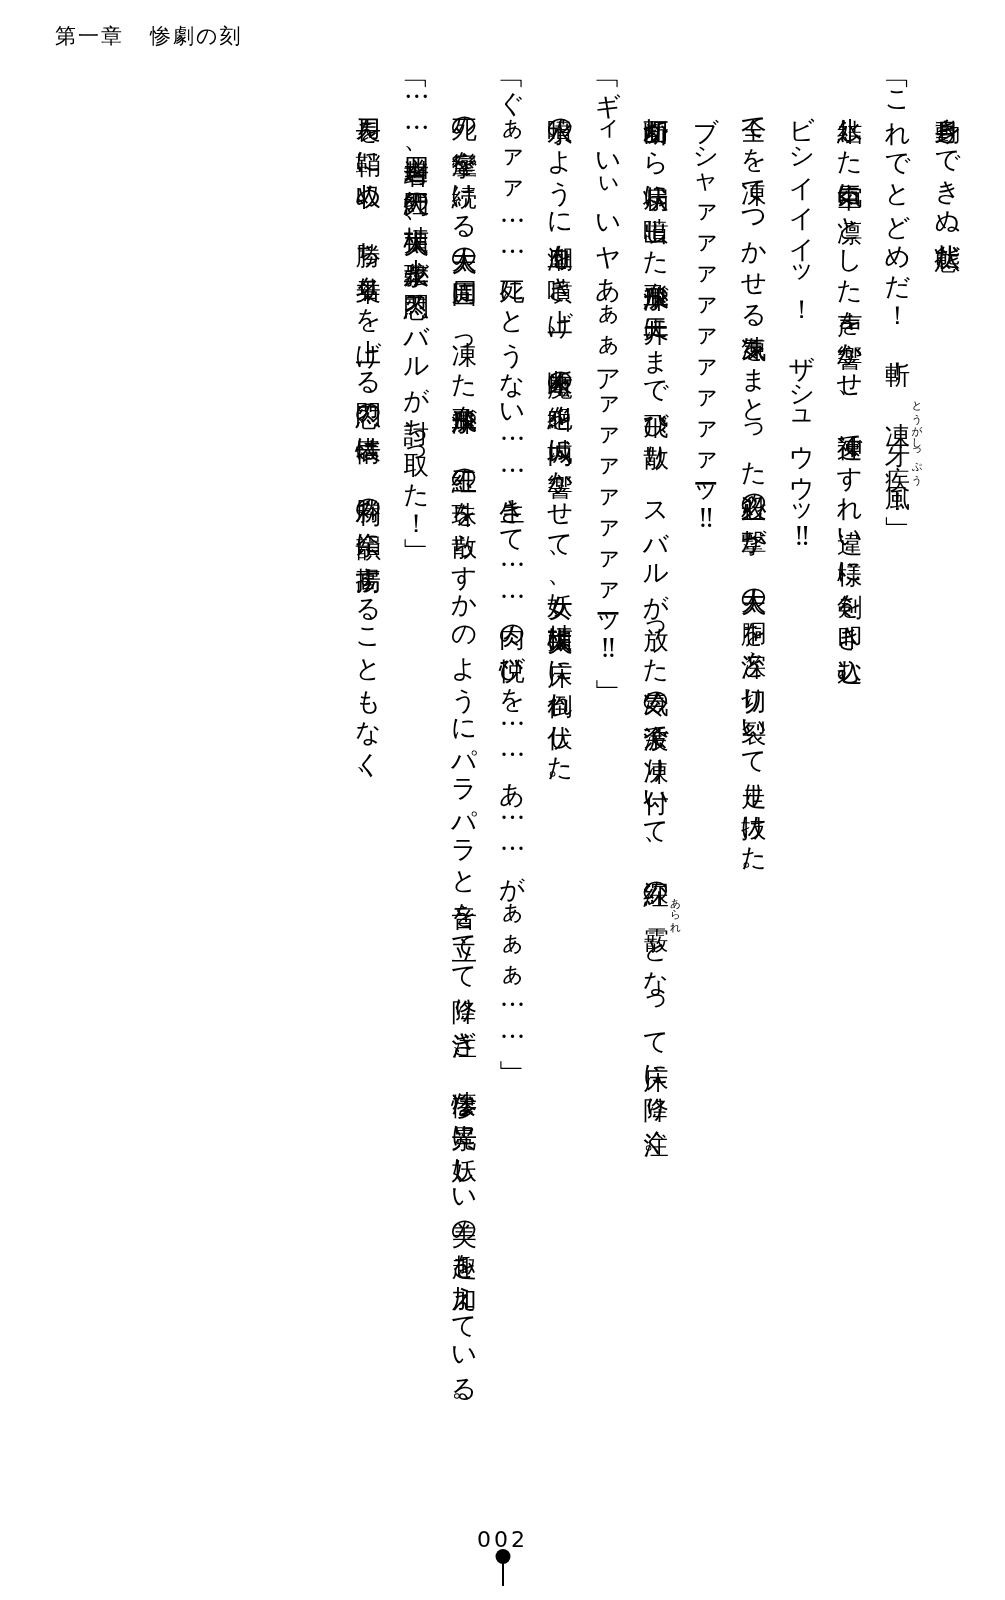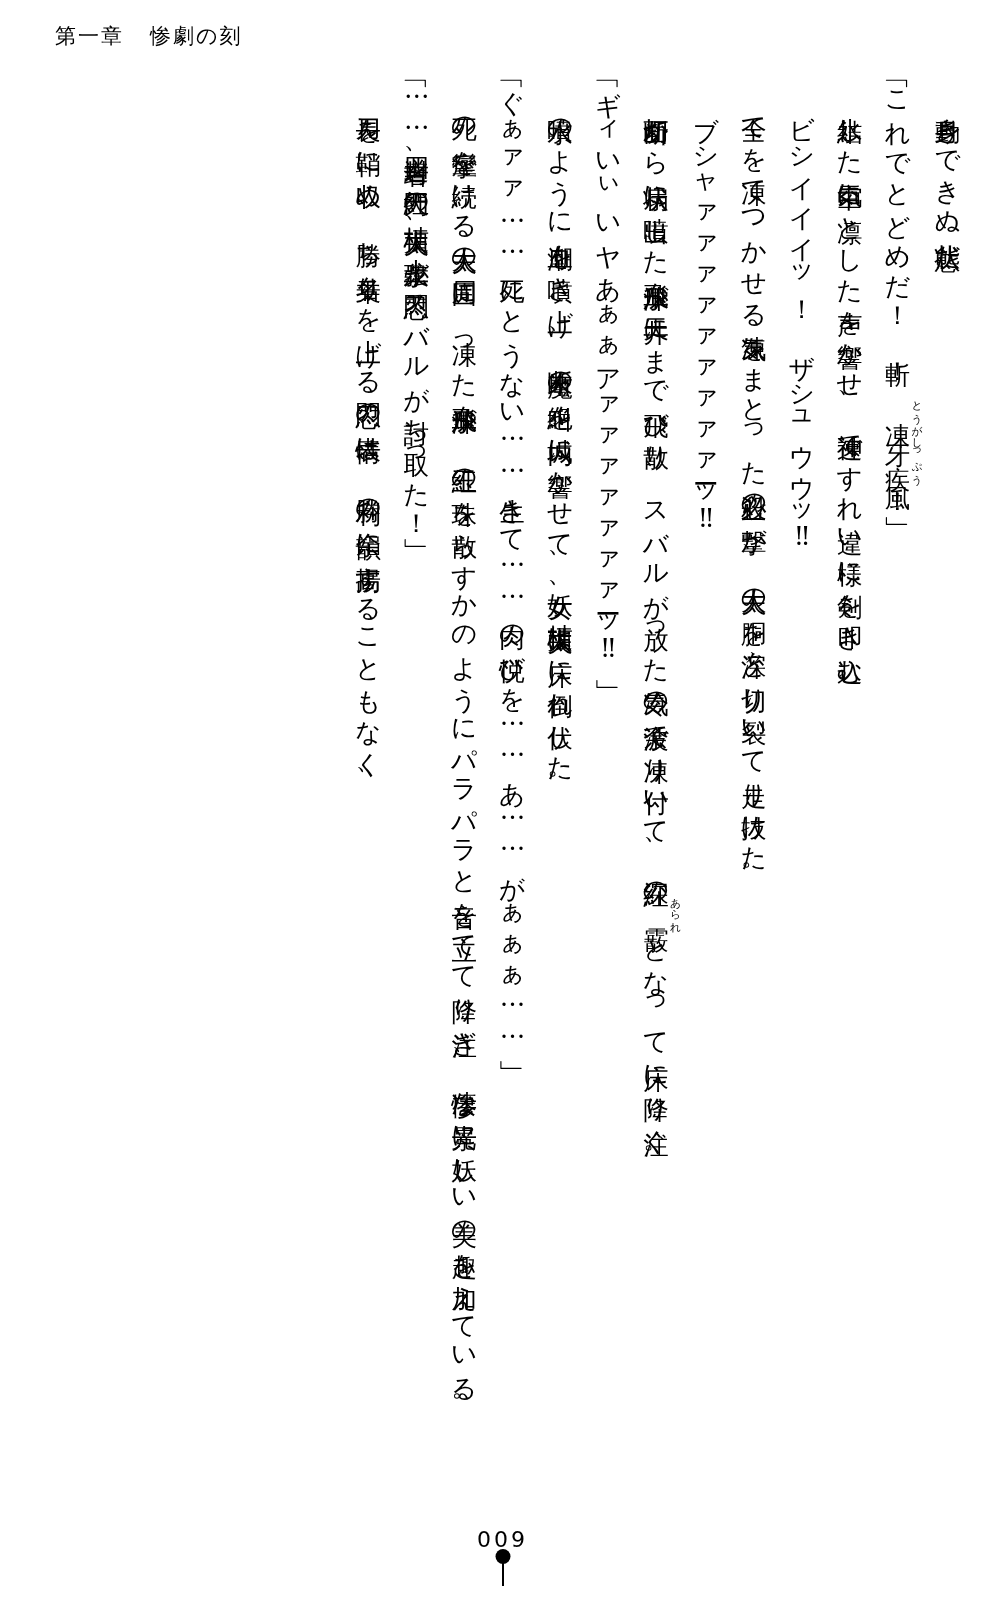--- a/index.html
+++ b/index.html
@@ -104,15 +104,15 @@
   <p class="indent">ブシャァァァァァァァァァーッ‼</p>
   <p class="indent"><span>切断面から扇状に噴出した血飛沫が天井にまで飛び散り、スバルが放った冷気の余波で凍り付いて、深紅の</span><ruby>霰<rt>あられ</rt></ruby><span>となって床に降り注ぐ。</span></p>
   <p>「ギィいぃいヤあぁぁアァァァァァァァーッ‼」</p>
   <p class="indent">噴水のように血潮を噴き上げ、断末魔の絶叫を城内に響かせて、妖女、桔梗太夫は床に倒れ伏した。</p>
   <p>「ぐぁァァ……死にとうない……生きて……肉の悦びを……あ……がぁぁぁ……」</p>
   <p class="indent">死の痙攣を続ける太夫の周囲に、凍った血飛沫が、紅玉の珠を散らすかのようにパラパラと音を立てて降り注ぎ、凄惨な光景に妖しい美の趣を加えている。</p>
   <p>「……四道封者、紅門天の桔梗太夫、上弦衆が閃忍スバルが討ち取った！」</p>
   <p class="indent">長刀を鞘に収め、勝ち名乗りを上げる閃忍の表情は、勝利の余韻に高揚することもなく、</p>
 </div>
 
-<div class="folio">009</div>
+<div class="folio">002</div>
 <div class="folio-dot"></div>
 <div class="folio-mark"></div>
 
 </body></html>

